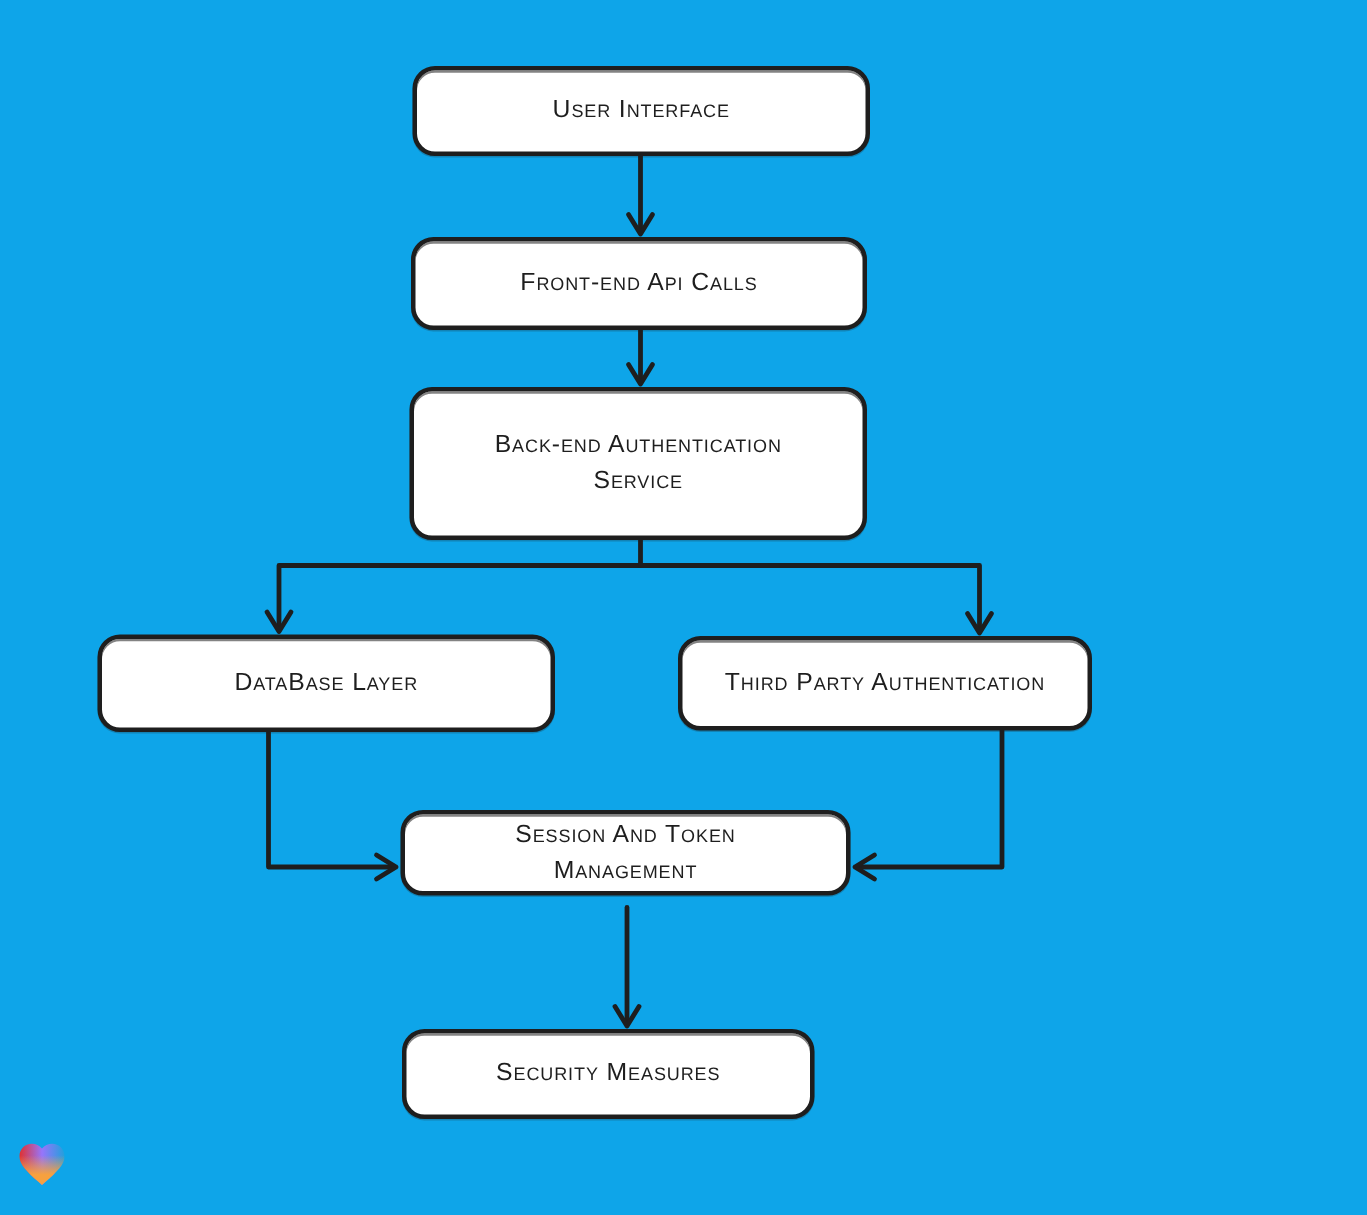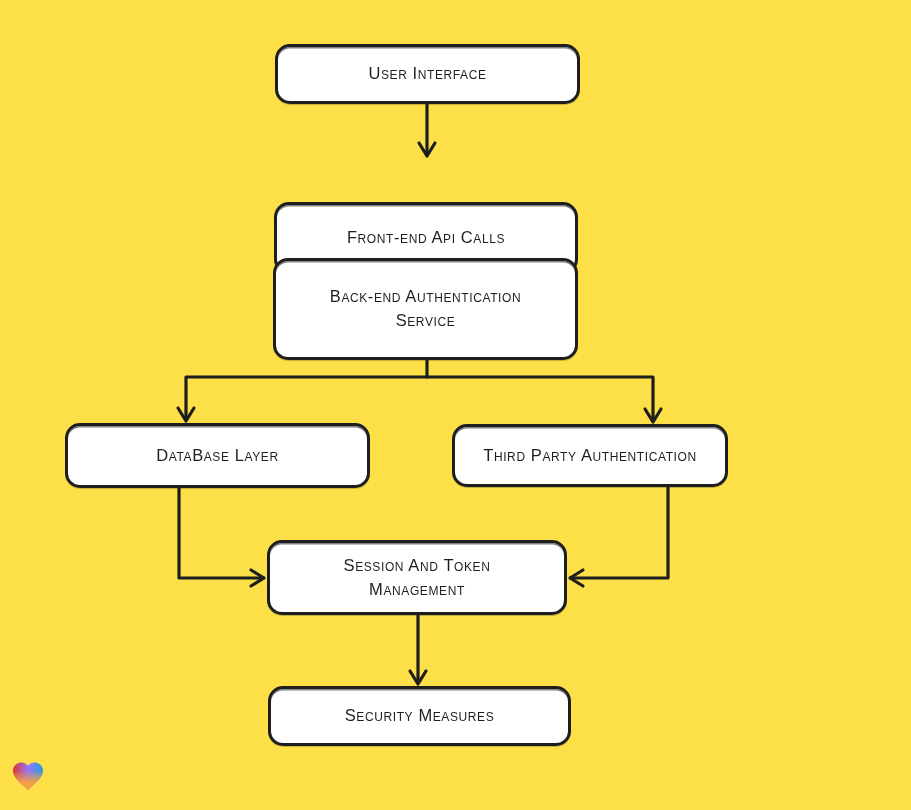--- a/index.html
+++ b/index.html
@@ -4,21 +4,21 @@
 <style>
   html, body {
     margin: 0;
     padding: 0;
     background: #ffffff;
   }
   .canvas {
     position: relative;
     width: 911px;
     height: 810px;
-    background: #fde047;
+    background: #0ea5e9;
     overflow: hidden;
     font-family: "Liberation Sans", sans-serif;
   }
   .connectors {
     position: absolute;
     left: 0;
     top: 0;
     pointer-events: none;
   }
   .node {
@@ -90,41 +90,41 @@
     <g>
       <path d="M418 605 L418 681"></path>
       <path d="M410 671 L418 684 M426 671 L418 684"></path>
     </g>
   </svg>
 
   <div class="node" style="left:275px; top:44px; width:305px; height:60px;">
     <span class="label">User Interface</span>
   </div>
 
-  <div class="node" style="left:274px; top:158px; width:304px; height:72px;margin-top:44px;">
+  <div class="node" style="left:274px; top:158px; width:304px; height:62px;">
     <span class="label">Front-end Api Calls</span>
   </div>
 
   <div class="node" style="left:273px; top:258px; width:305px; height:102px;">
     <span class="label" style="max-width:250px;">Back-end Authentication Service</span>
   </div>
 
   <div class="node" style="left:65px; top:423px; width:305px; height:65px;">
     <span class="label">DataBase Layer</span>
   </div>
 
   <div class="node" style="left:452px; top:424px; width:276px; height:63px;">
     <span class="label">Third Party Authentication</span>
   </div>
 
-  <div class="node" style="left:267px; top:540px; width:300px; height:75px;">
+  <div class="node" style="left:267px; top:540px; width:300px; height:57px;">
     <span class="label" style="max-width:190px;">Session And Token Management</span>
   </div>
 
-  <div class="node" style="left:268px; top:686px; width:303px; height:60px;">
+  <div class="node" style="left:268px; top:686px; width:275px; height:60px;">
     <span class="label">Security Measures</span>
   </div>
 
   <div class="logo">
     <svg width="36" height="36" viewBox="0 0 24 24">
       <defs>
         <linearGradient id="heartGradH" x1="0" y1="0" x2="1" y2="0">
           <stop offset="0" stop-color="#e03131"></stop>
           <stop offset="0.5" stop-color="#9775fa"></stop>
           <stop offset="1" stop-color="#22a0dd"></stop>

